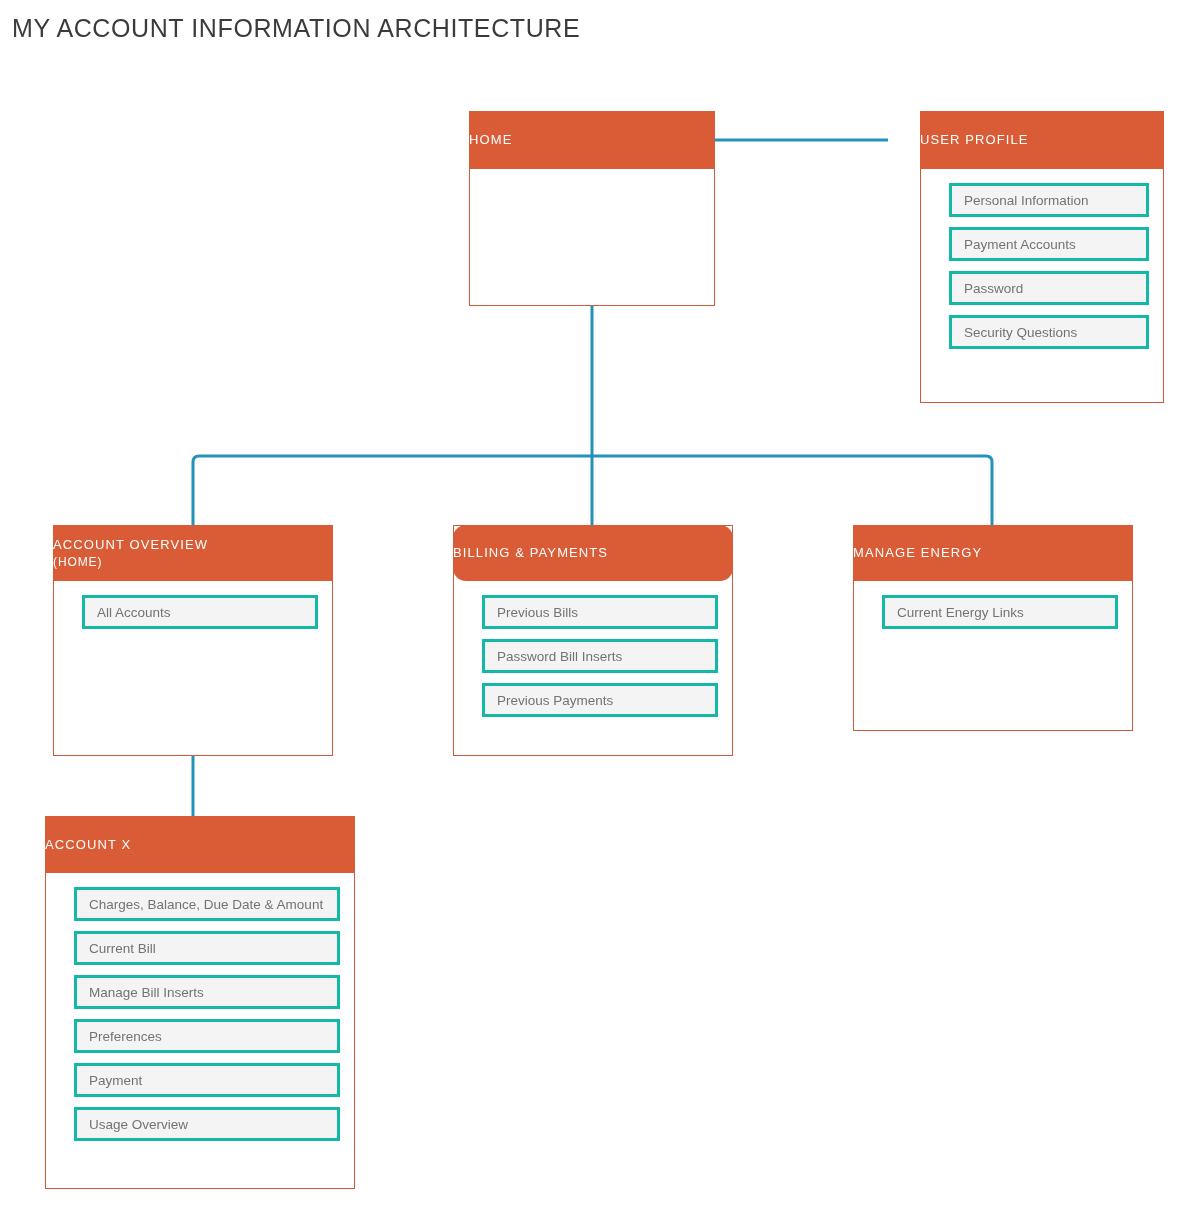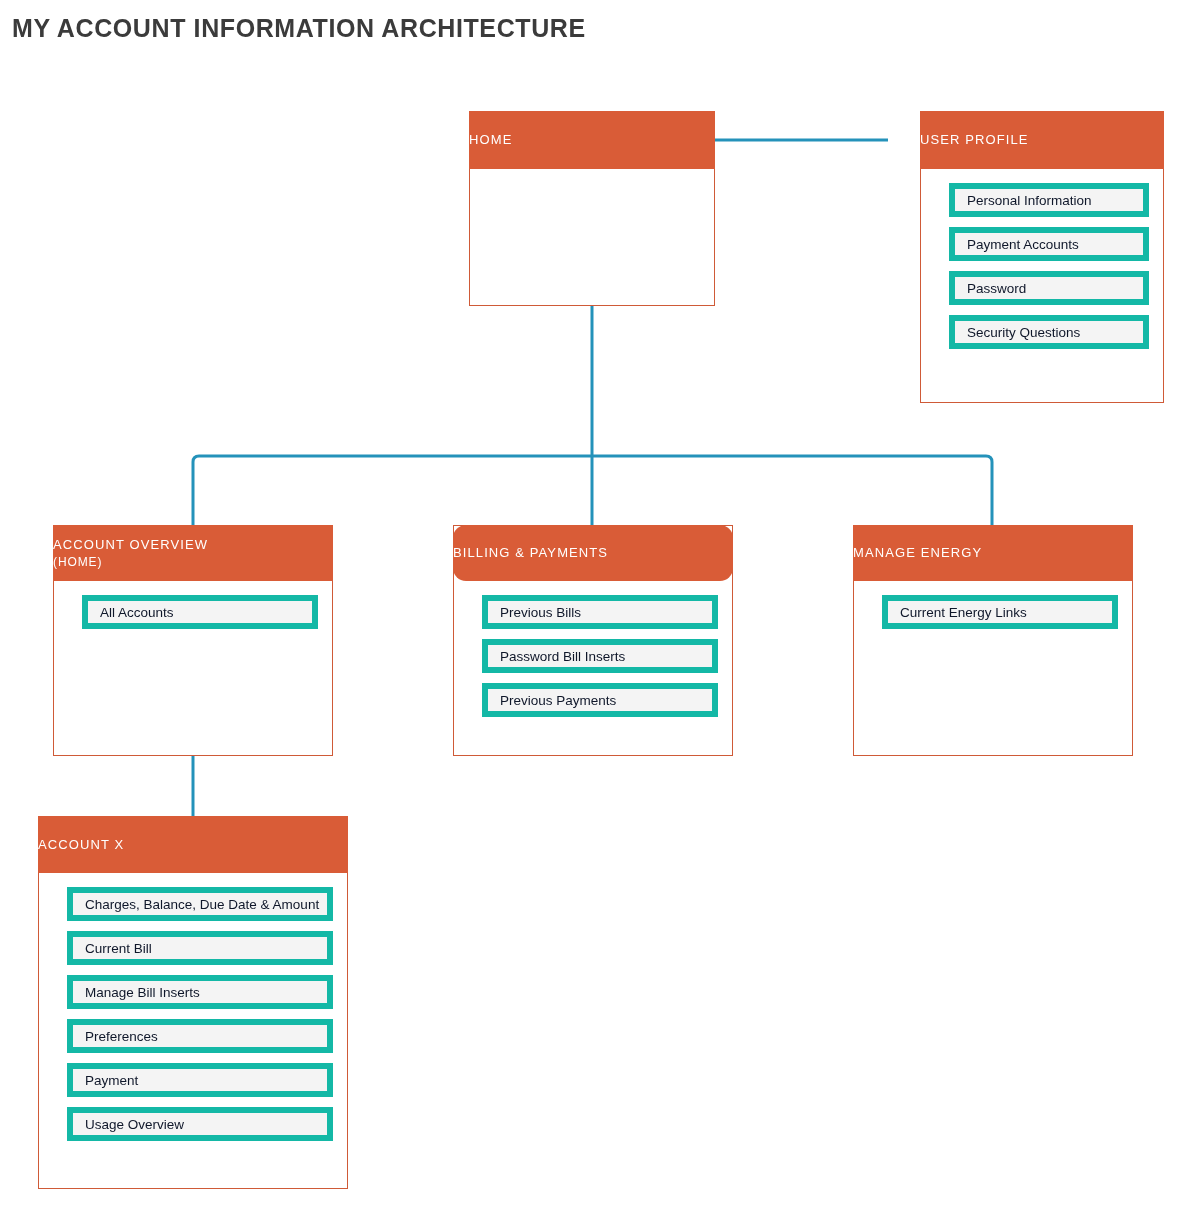--- a/index.html
+++ b/index.html
@@ -20,21 +20,21 @@
   }
 
   
   #page-title {
     position: absolute;
     left: 12px;
     top: 14px;
     font-size: 25px;
     letter-spacing: 0.6px;
     color: #3b3b3b;
-    font-weight: 700;
+    font-weight: 400;
     white-space: nowrap;
   }
 
   
   #connectors {
     position: absolute;
     left: 0;
     top: 0;
     width: 1185px;
     height: 1215px;
@@ -74,48 +74,48 @@
     padding: 14px 14px 14px 0;
     box-sizing: border-box;
     display: flex;
     flex-direction: column;
     gap: 10px;
   }
   .node-body.indent-md { padding-left: 28px; }
 
   .item {
     background: #f4f4f4;
-    border: 6px solid #14b8a6;
+    border: 3px solid #14b8a6;
     box-sizing: border-box;
     height: 34px;
     display: flex;
     align-items: center;
     padding: 0 12px;
     font-size: 13.5px;
-    color: #0f172a;
+    color: #737373;
     white-space: nowrap;
   }
 
   
   #node-home        { left: 469px; top: 111px;  width: 246px; height: 195px; }
   #node-home .node-header { height: 58px; }
 
   #node-user-profile { left: 920px; top: 111px; width: 244px; height: 292px; }
   #node-user-profile .node-header { height: 58px; }
 
   #node-account-overview { left: 53px;  top: 525px; width: 280px; height: 231px; }
   #node-account-overview .node-header { height: 56px; }
 
   #node-billing      { left: 453px; top: 525px; width: 280px; height: 231px; }
   #node-billing .node-header { height: 56px; border-radius: 13px; }
 
-  #node-manage-energy { left: 853px; top: 525px; width: 280px; height: 231px; }
+  #node-manage-energy { left: 853px; top: 525px; width: 280px; height: 206px; }
   #node-manage-energy .node-header { height: 56px; }
 
-  #node-account-x    { left: 38px;  top: 816px; width: 310px; height: 373px; }
+  #node-account-x    { left: 45px;  top: 816px; width: 310px; height: 373px; }
   #node-account-x .node-header { height: 57px; }
 </style>
 </head>
 <body>
 
 <div id="canvas">
 
   <div id="page-title">MY ACCOUNT INFORMATION ARCHITECTURE</div>
 
   <svg id="connectors" viewBox="0 0 1185 1215" width="1185" height="1215">

